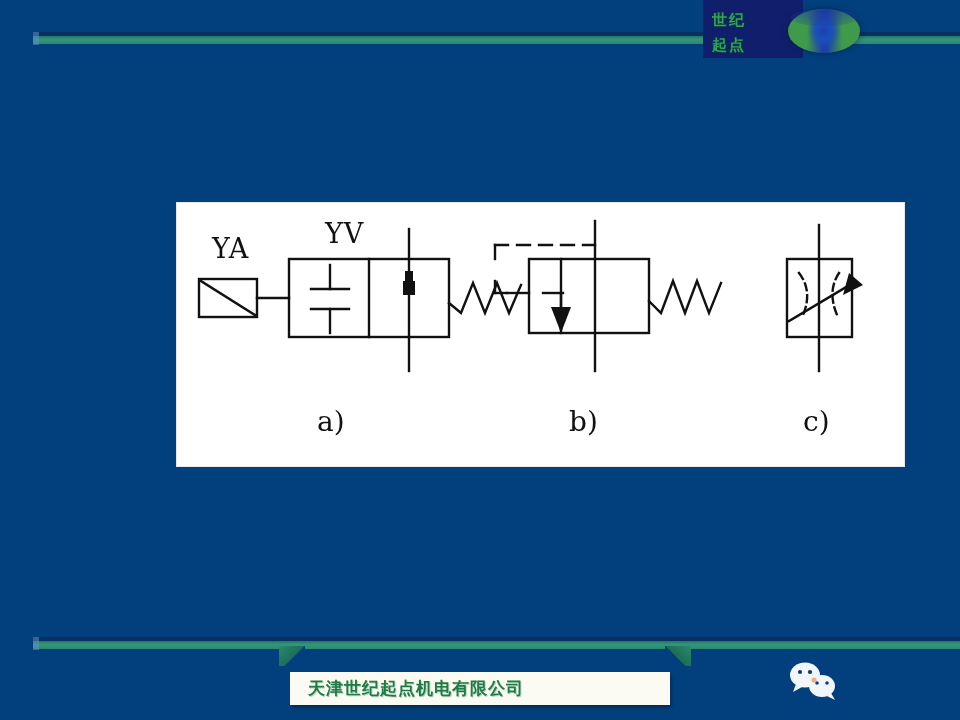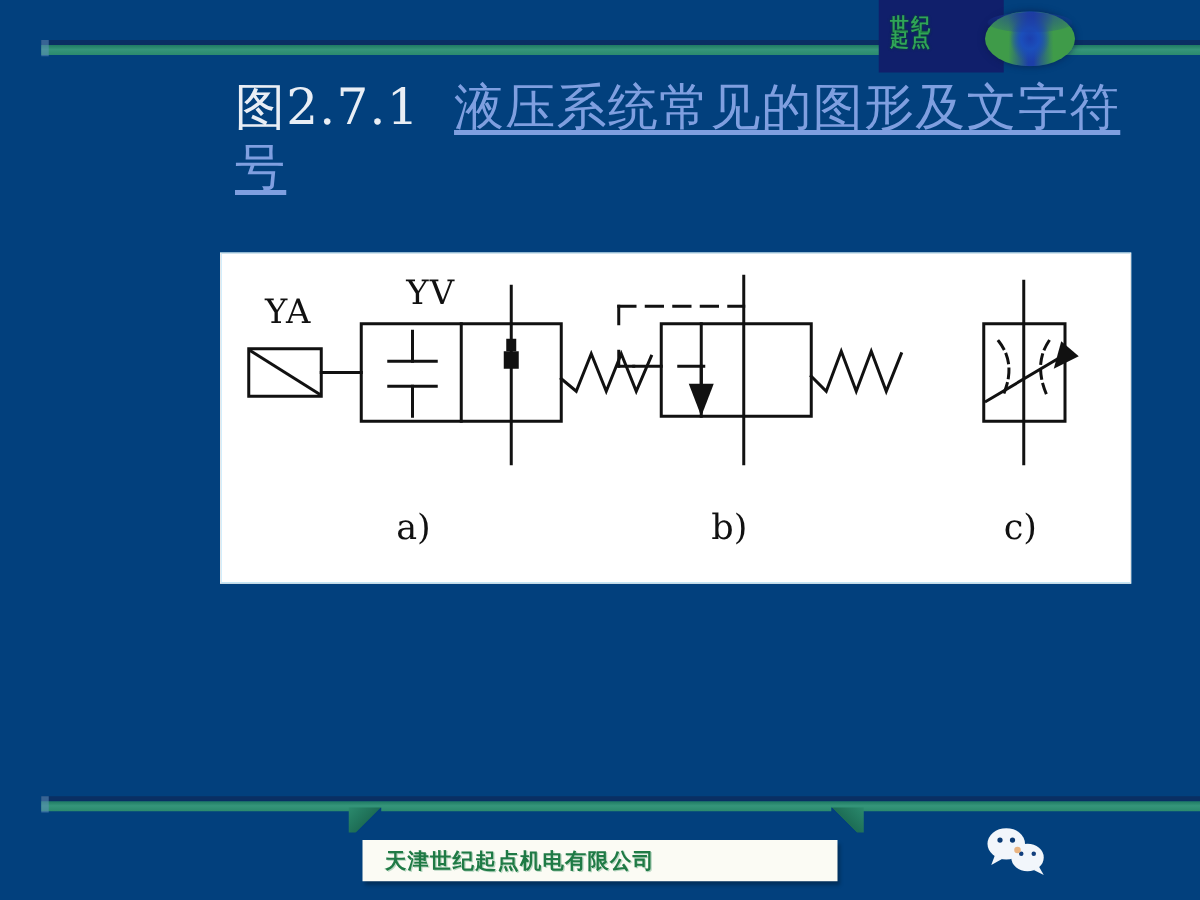--- a/index.html
+++ b/index.html
@@ -69,21 +69,21 @@
     left: 9px;
     width: 82px;
     color: #2fa558;
     font-family: "DejaVu Sans", sans-serif;
     font-weight: bold;
     font-size: 15px;
     letter-spacing: 2px;
     text-shadow: 0 0 2px #0d4a22;
   }
   #logo .l1 { top: 11px; }
-  #logo .l2 { top: 23px; }
+  #logo .l2 { top: 36px; }
   #logo-orb {
     position: absolute;
     left: 788px;
     top: 9px;
     width: 72px;
     height: 44px;
     border-radius: 50%;
     background:
       radial-gradient(ellipse 26px 30px at 50% 50%, #1c3fae 0%, #1b4fbb 28%, rgba(35,110,60,0.0) 62%),
       linear-gradient(to right, #3f9b49 0%, #3f9b49 26%, #1d3fa8 48%, #1d3fa8 54%, #3f9b49 76%, #3f9b49 100%);
@@ -120,21 +120,21 @@
     text-underline-offset: 5px;
   }
 
   
   #picture {
     position: absolute;
     left: 176px;
     top: 202px;
     width: 729px;
     height: 265px;
-    background: #7dd3fc;
+    background: #8b5cf6;
     border: 1px solid #e8e8e8;
     box-sizing: border-box;
   }
   #picture svg { display: block; }
 
   
   #footer-box {
     position: absolute;
     left: 290px;
     top: 672px;
@@ -183,23 +183,20 @@
     <div class="rule-green"></div>
     <div class="rule-cap"></div>
   </div>
 
   <div id="logo">
     <div class="logo-line l1">世纪</div>
     <div class="logo-line l2">起点</div>
   </div>
   <div id="logo-orb"></div>
 
-  <div id="title">
-    <span class="code">图2.7.1</span><span class="code">&nbsp;&nbsp;</span><span class="subject">液压系统常见的图形及文字符号</span>
-  </div>
 
   <div id="picture">
     <svg width="727" height="263" viewBox="0 0 727 263" xmlns="http://www.w3.org/2000/svg">
       <rect x="0" y="0" width="727" height="263" fill="#ffffff"></rect>
 
       <g stroke="#111" stroke-width="2.4" fill="none" stroke-linecap="square">
 
         <rect x="22" y="76" width="58" height="38"></rect>
         <line x1="24" y1="78" x2="78" y2="112"></line>
 

